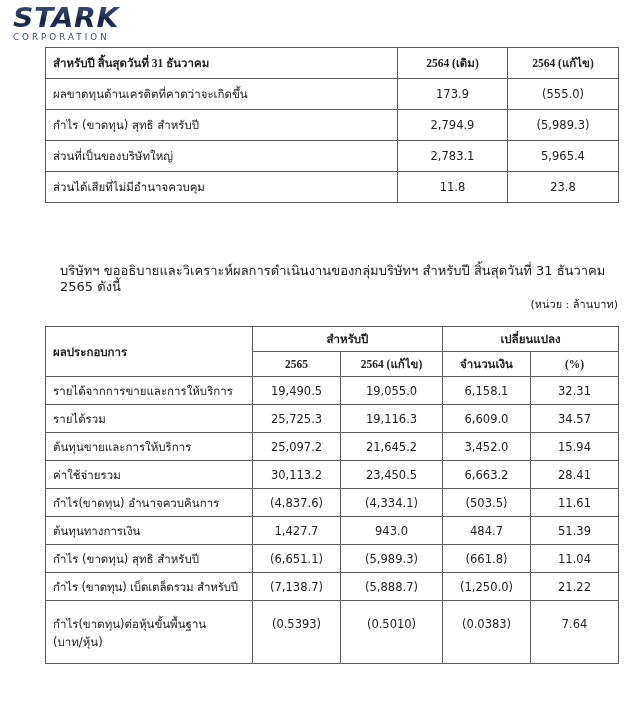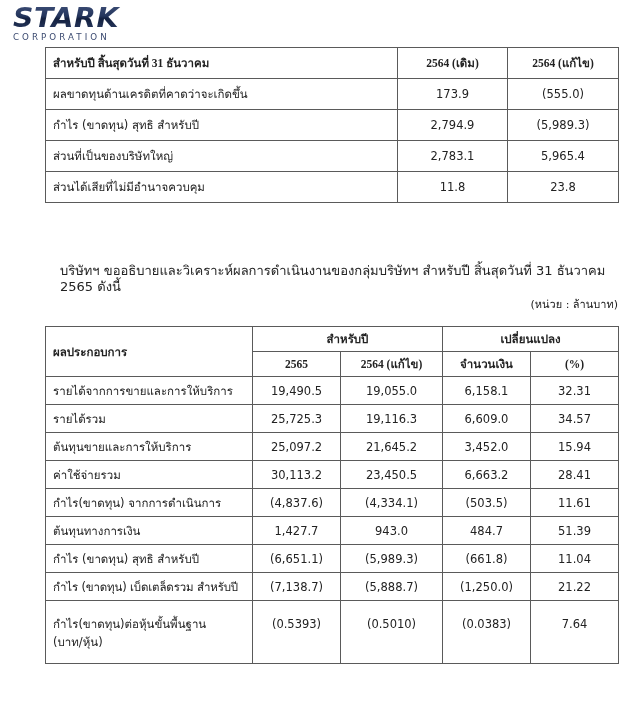--- a/index.html
+++ b/index.html
@@ -221,21 +221,21 @@
       <td class="num">15.94</td>
     </tr>
     <tr>
       <td class="lbl">ค่าใช้จ่ายรวม</td>
       <td class="num">30,113.2</td>
       <td class="num">23,450.5</td>
       <td class="num">6,663.2</td>
       <td class="num">28.41</td>
     </tr>
     <tr>
-      <td class="lbl">กำไร(ขาดทุน) จากการดำเนินการ</td>
+      <td class="lbl">กำไร(ขาดทุน) อำนาจควบคินการ</td>
       <td class="num">(4,837.6)</td>
       <td class="num">(4,334.1)</td>
       <td class="num">(503.5)</td>
       <td class="num">11.61</td>
     </tr>
     <tr>
       <td class="lbl">ต้นทุนทางการเงิน</td>
       <td class="num">1,427.7</td>
       <td class="num">943.0</td>
       <td class="num">484.7</td>

